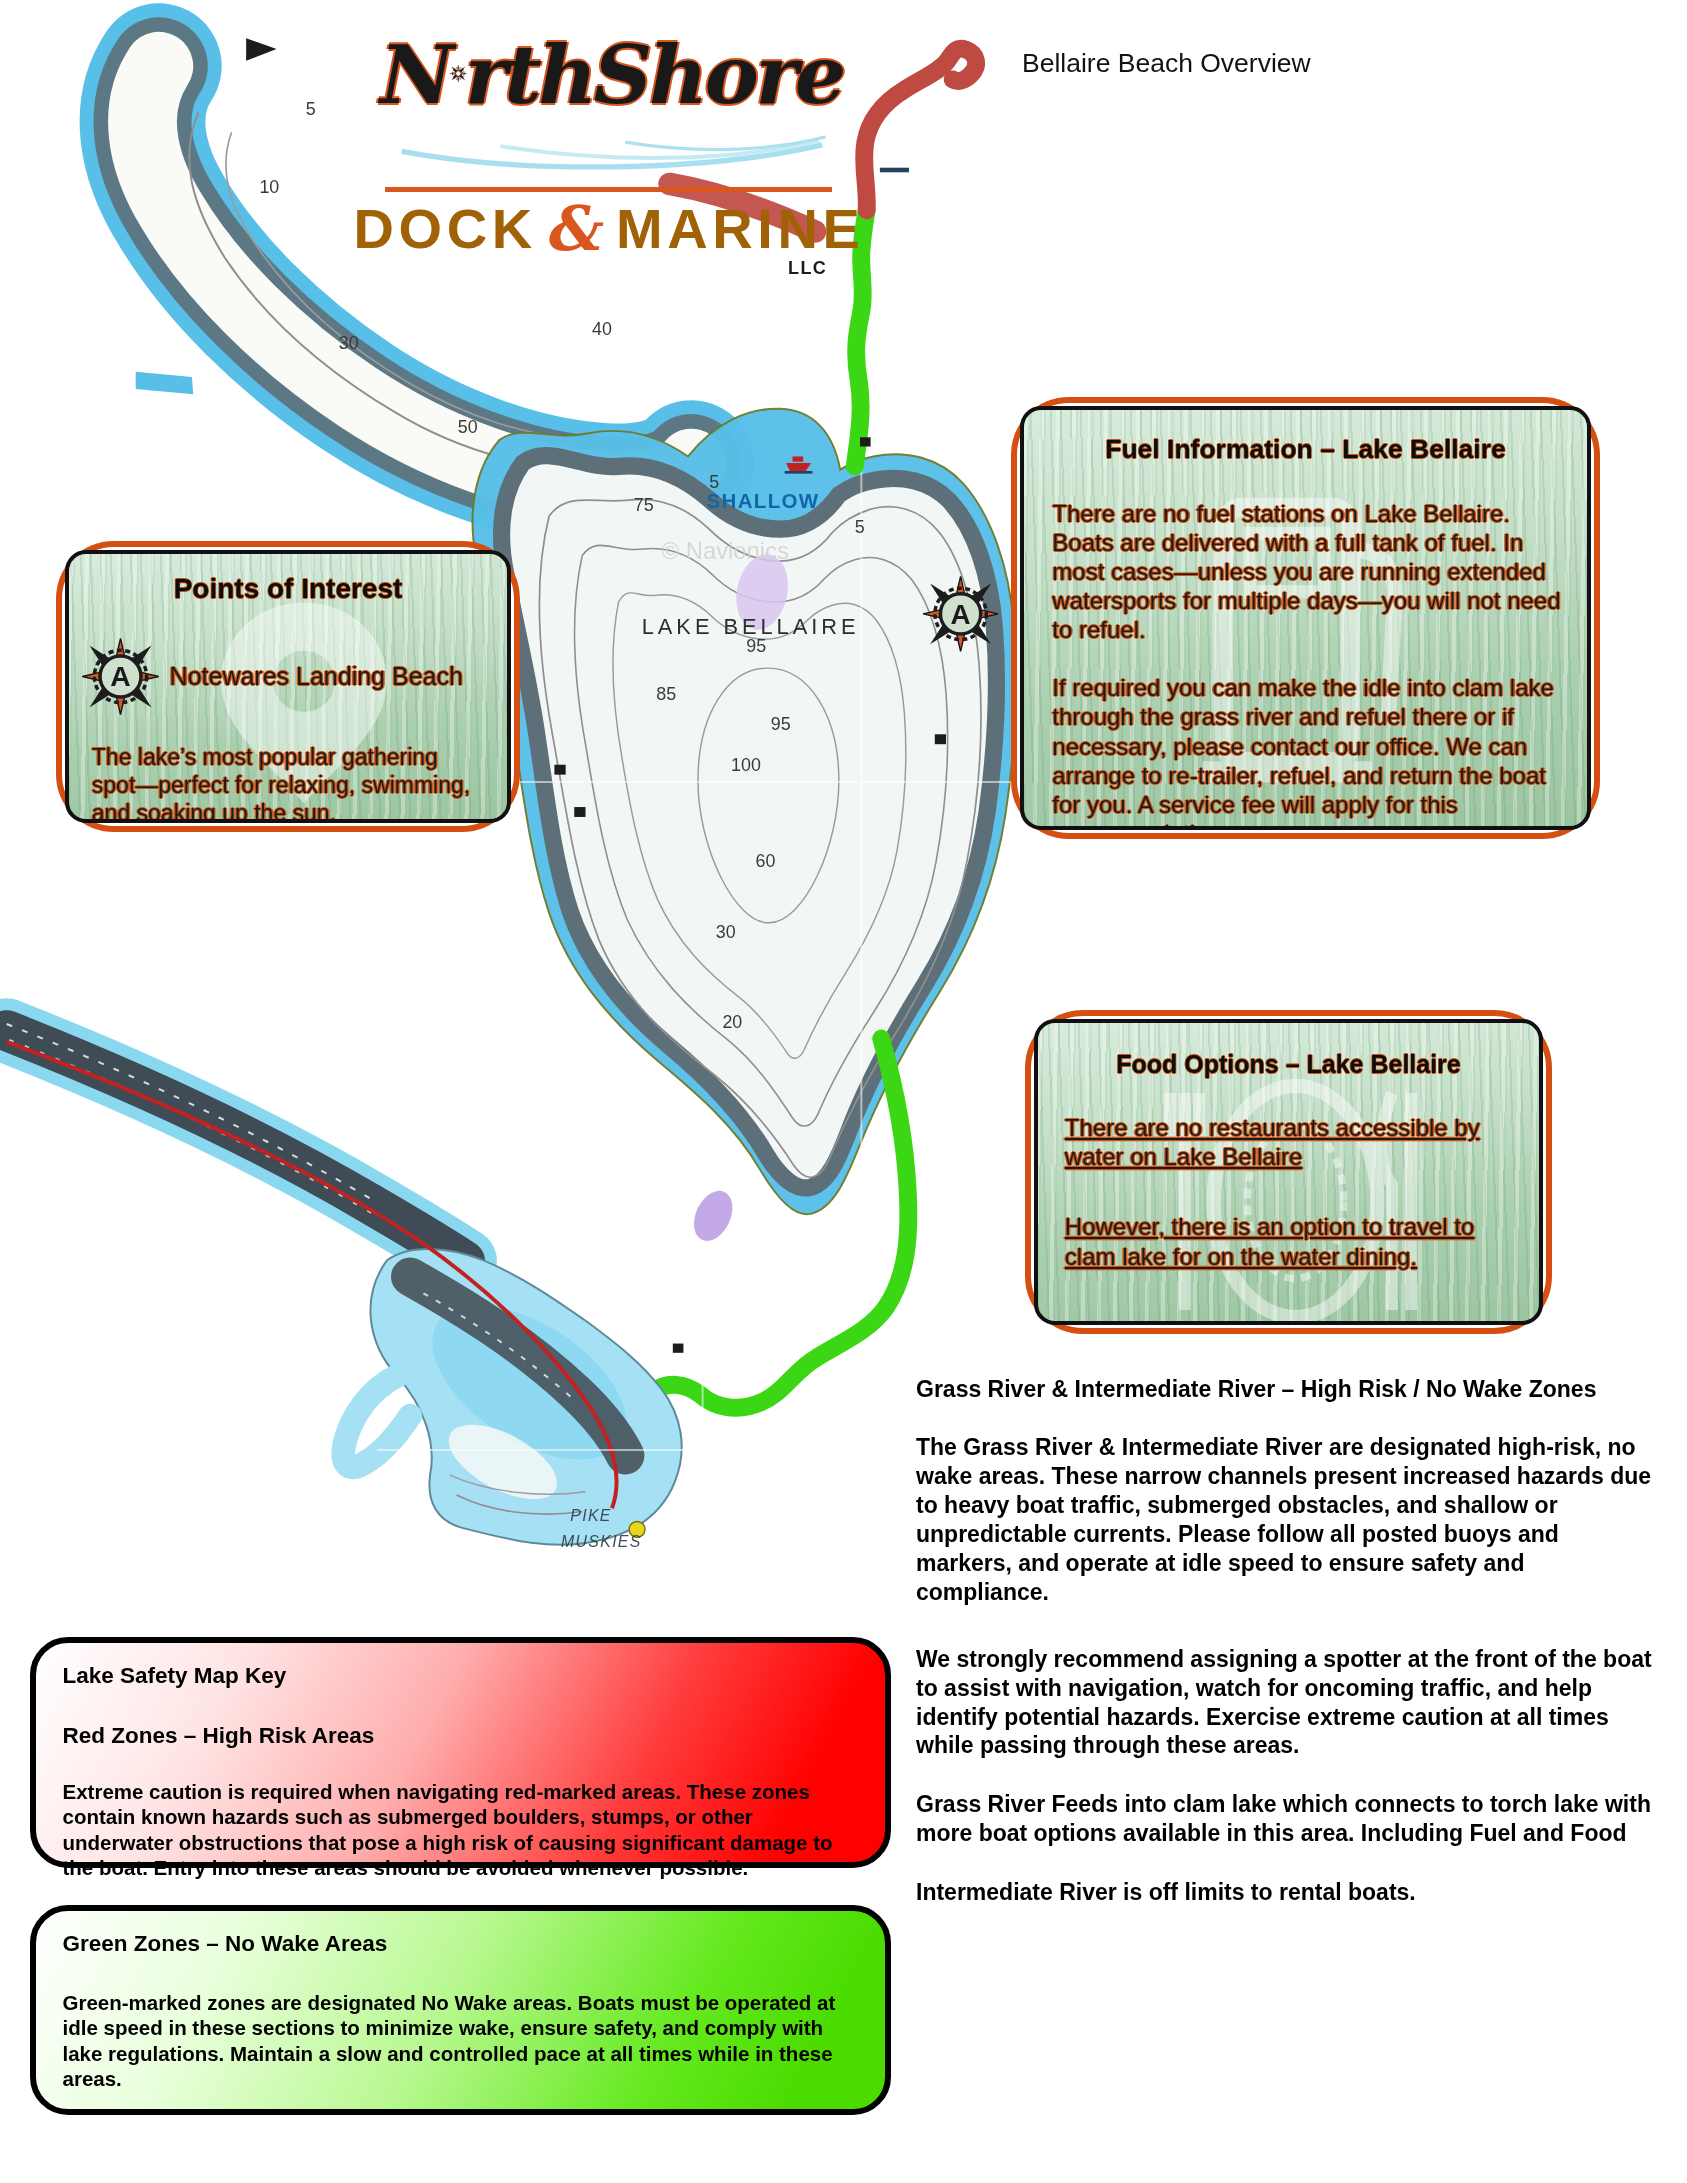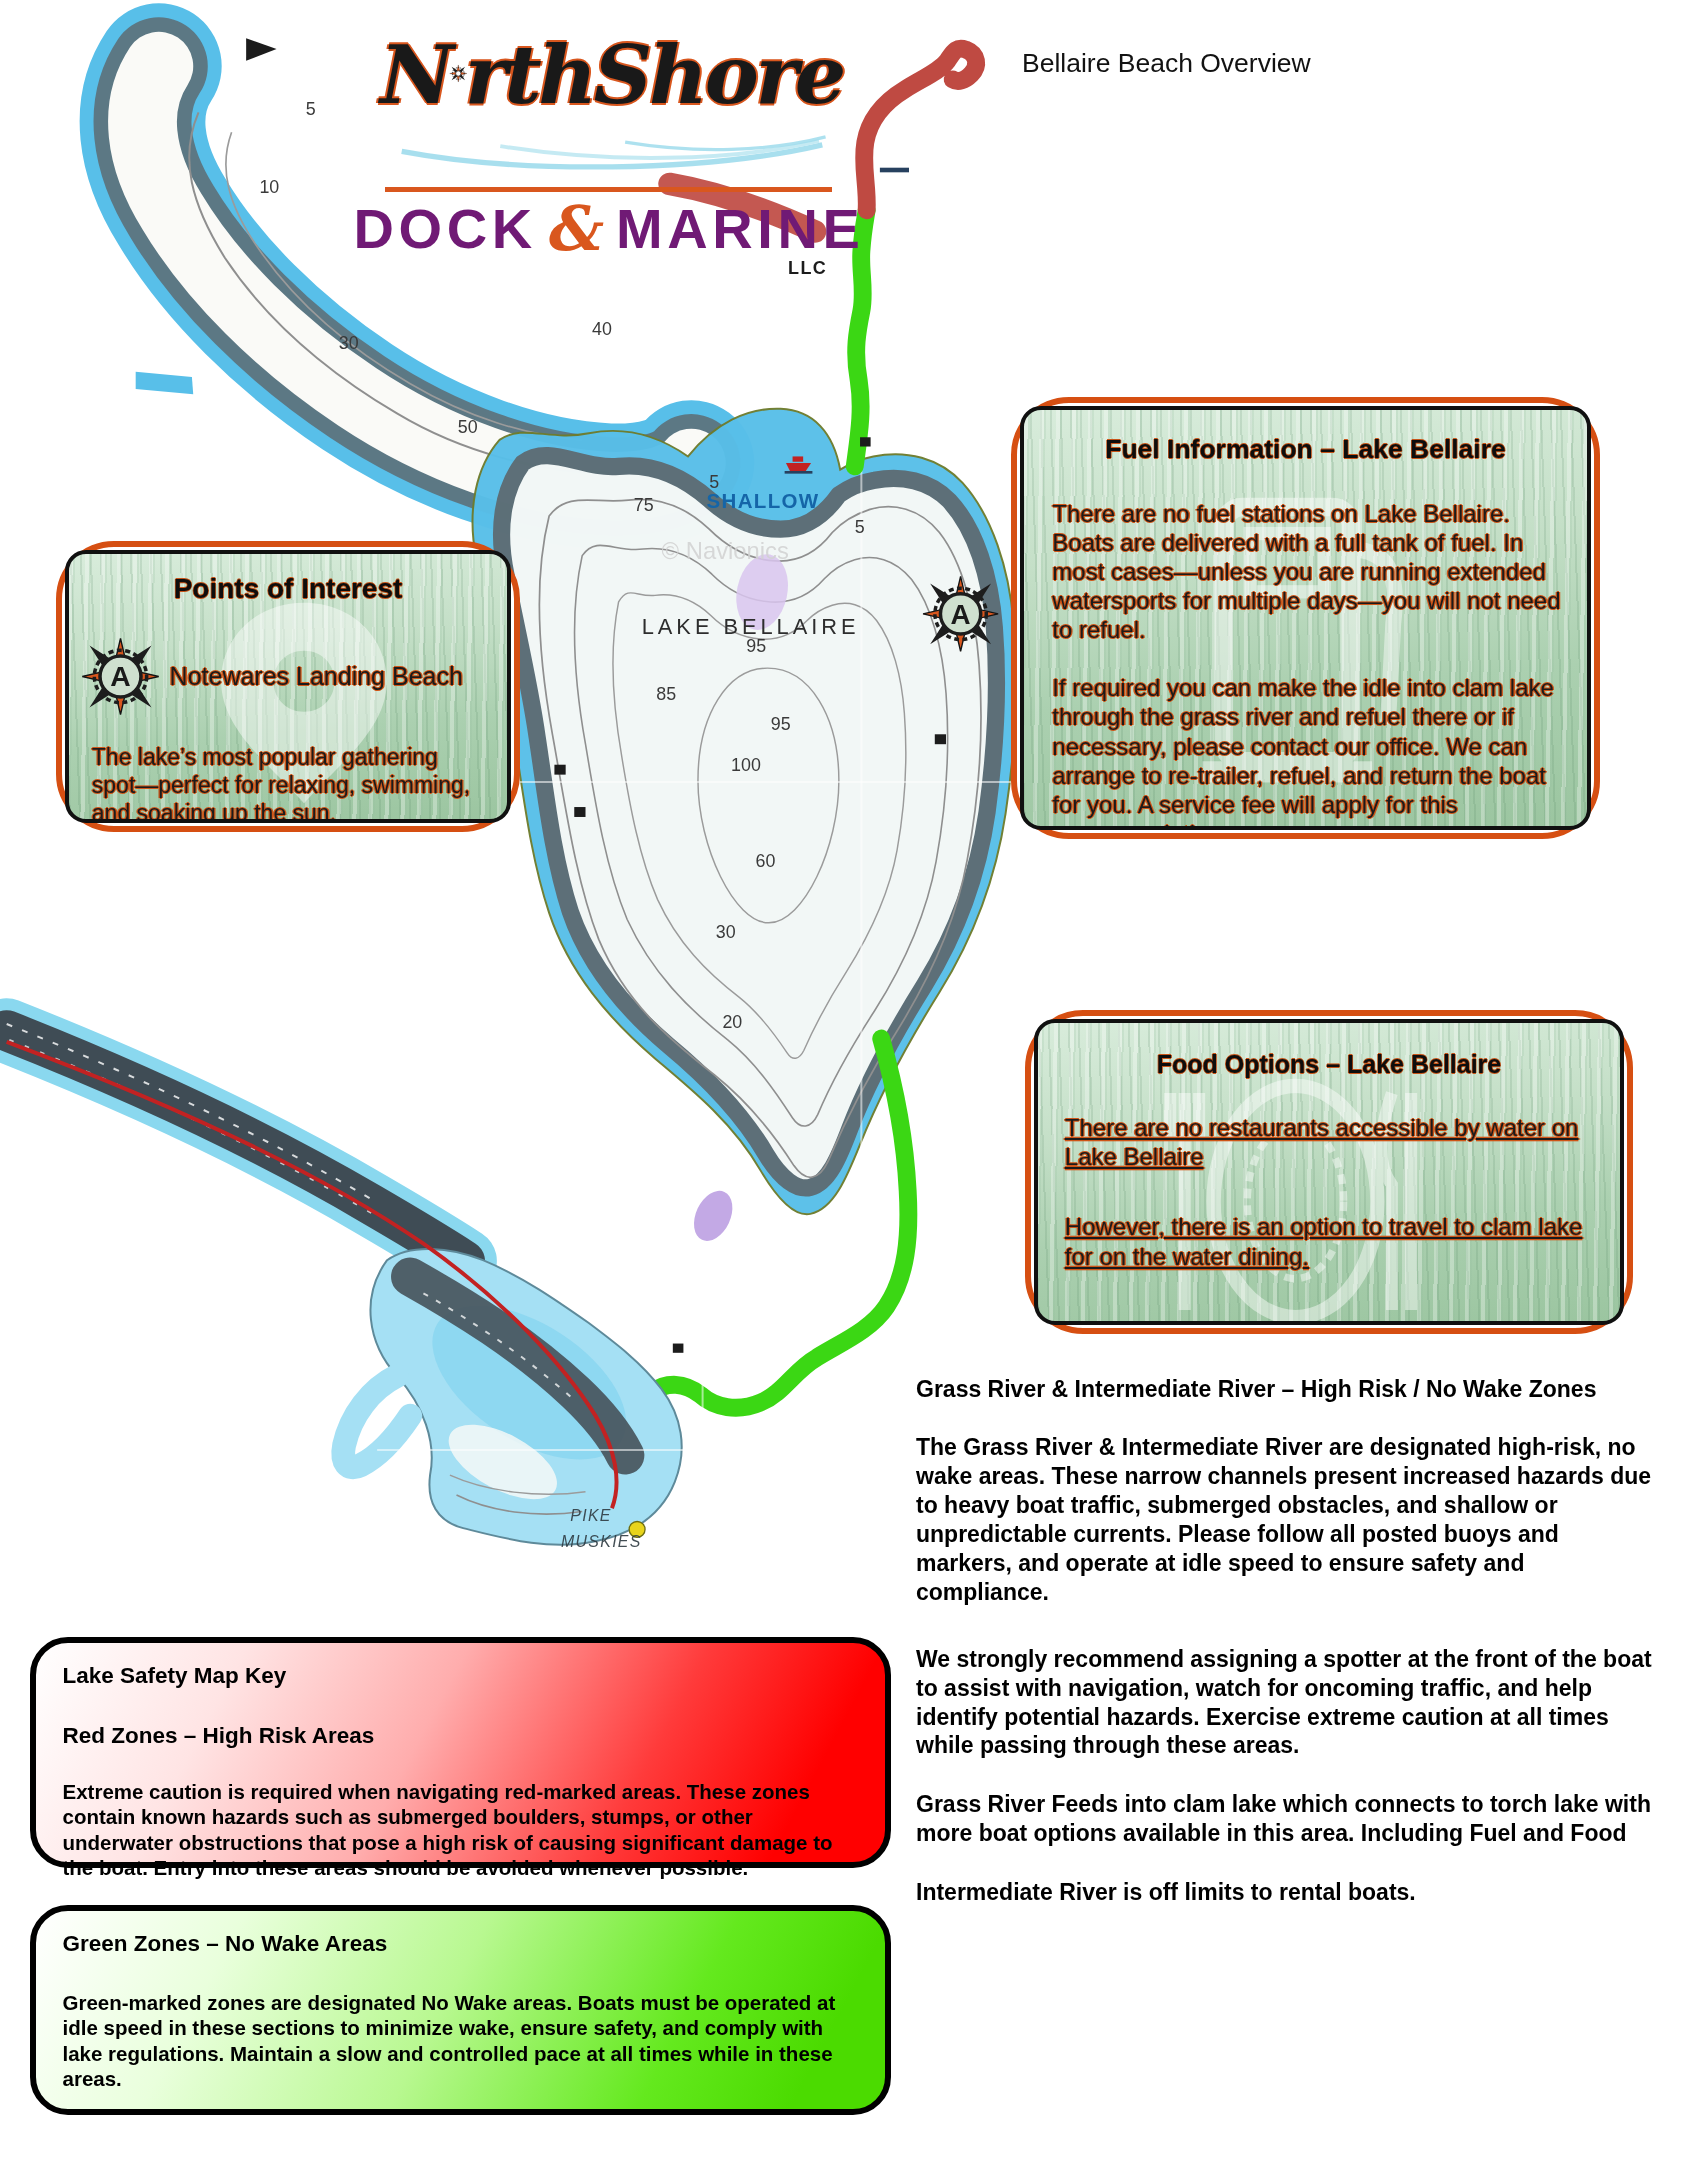--- a/index.html
+++ b/index.html
@@ -7,21 +7,21 @@
   .abs{position:absolute;}
 
   
   .logo{left:380px;top:34px;width:463px;height:205px;}
   .logo-row{position:absolute;left:0;top:0;width:100%;display:flex;align-items:flex-start;justify-content:center;}
   .logo-word{font-family:"DejaVu Serif",serif;font-weight:bold;font-style:italic;font-size:81px;letter-spacing:-3.3px;color:#191919;text-shadow:-2px 0 #d9571e,2px 0 #d9571e,0 -2px #d9571e,0 2px #d9571e;line-height:1;}
   .logo-compass{width:69px;height:69px;margin:5.3px -4px 0 -2.6px;}
   .logo-swoosh{left:6.6px;top:99px;width:450px;height:46px;}
   .logo-rule{left:5.3px;top:153px;width:447px;height:5.3px;background:#d9571e;}
   .logo-row2{position:absolute;left:0;top:167px;width:458px;display:flex;justify-content:center;align-items:center;gap:12px;}
-  .dock-marine{font-size:56px;font-weight:900;letter-spacing:4.6px;color:#701a75;line-height:1;}
+  .dock-marine{font-size:56px;font-weight:900;letter-spacing:4.6px;color:#a16207;line-height:1;}
   .logo-amp{font-family:"DejaVu Serif",serif;font-style:italic;font-weight:bold;font-size:61px;color:#d9571e;line-height:.8;}
   .logo-llc{position:absolute;left:0;top:224px;width:447px;text-align:right;font-size:18px;font-weight:900;letter-spacing:1.3px;color:#1c1c1c;}
 
   
   .overview{left:1022px;top:48px;width:605px;color:#121212;}
   .overview-title{font-size:26.5px;margin-bottom:44px;}
   .overview-body{font-size:24px;line-height:1.22;}
   .rivers{left:916px;top:1375px;width:744px;color:#000;font-weight:bold;}
   .rivers-heading{font-size:23px;line-height:1.25;margin-bottom:29px;}
   .rivers p{font-size:23px;line-height:1.26;margin:0 0 30px 0;}
@@ -42,21 +42,21 @@
   .poi-row{position:relative;display:flex;align-items:center;margin-top:22.5px;}
   .poi-compass{width:99px;height:99px;margin-left:1.3px;flex:0 0 auto;}
   .poi-name{font-size:25px;}
   .poi-body{font-size:23px;line-height:1.22;margin:17px 20px 0 22.5px;}
 
   .fuel{left:1011px;top:397px;width:589px;height:442px;}
   .fuel .gbox-title{font-size:26.5px;margin-top:24px;}
   .fuel-body{font-size:24px;line-height:1.21;margin:34px 18.5px 0 28px;}
   .fuel-body2{margin-top:29px;}
 
-  .food{left:1025px;top:1010px;width:608px;height:324px;}
+  .food{left:1025px;top:1010px;width:527px;height:324px;}
   .food .gbox-title{font-size:25px;margin-top:26.5px;}
   .food-body{font-size:24px;line-height:1.22;margin:34px 17px 0 26.5px;text-decoration:underline;}
   .food-body2{margin-top:41px;}
 
   
   .keybox{border:6px solid #000;border-radius:38px;box-sizing:border-box;color:#000;font-weight:bold;padding:20px 26.5px;}
   .key-red{left:30px;top:1637px;width:861px;height:231px;
     background:linear-gradient(118deg,#ffffff 0%,#ffe4e4 22%,#ffadad 45%,#ff3b3b 70%,#ff0000 88%);}
   .key-green{left:30px;top:1905px;width:861px;height:210px;
     background:linear-gradient(118deg,#ffffff 0%,#e9ffdc 22%,#b8f890 48%,#64e91e 74%,#4bdb00 90%);}

